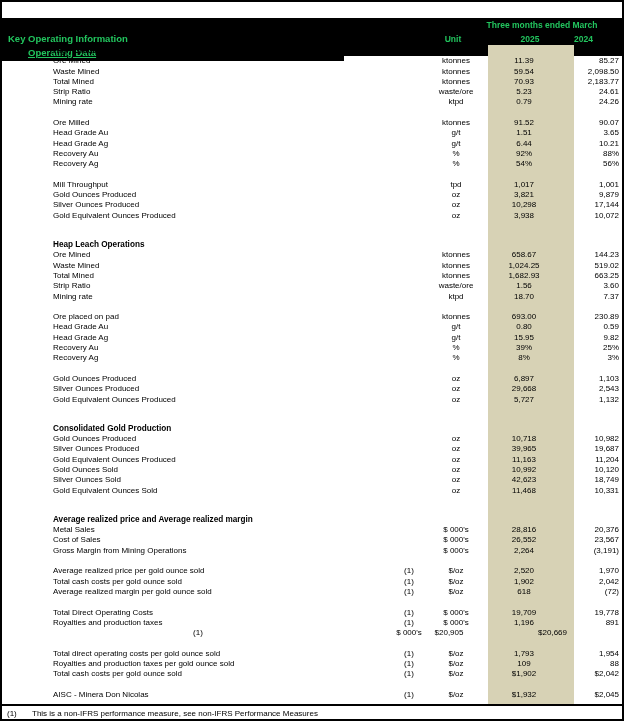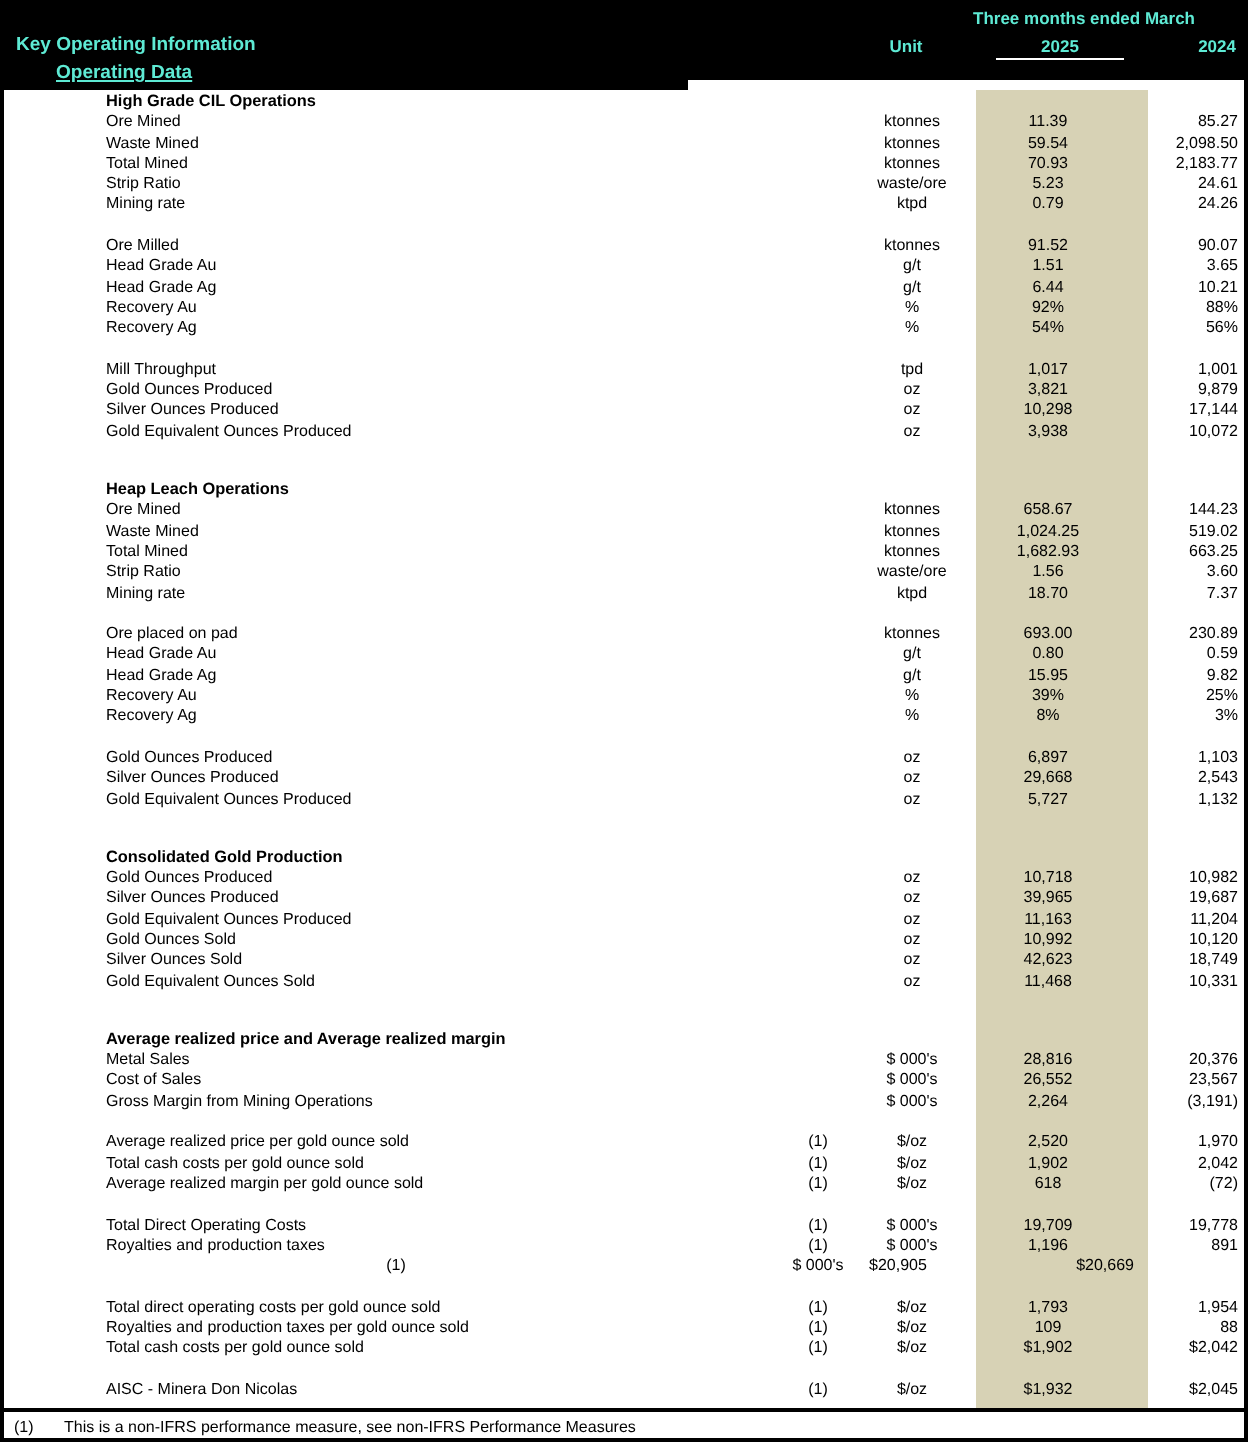--- a/index.html
+++ b/index.html
@@ -8,40 +8,40 @@
     position: relative;
     width: 624px; height: 721px;
     background: #fff;
     border: 2px solid #000;
     font-family: "Liberation Sans", sans-serif;
     color: #000;
     overflow: hidden;
   }
   
   .banner {
-    position: absolute; left:0; top:0; width:620px; height:43px;
-    background:#000; color:#5eead4;
+    position: absolute; left:0; top:16px; width:620px; height:43px;
+    background:#000; color:#22c55e;
   }
   .banner .period {
     position:absolute; left:462px; top:2px; width:156px;
     text-align:center; font-size:8.5px; font-weight:bold; white-space:nowrap;
   }
   .banner .title {
     position:absolute; left:6px; top:15px; font-size:9.5px; font-weight:bold;
   }
   .banner .unit-h {
     position:absolute; left:419px; top:16px; width:64px; text-align:center;
     font-size:8.5px; font-weight:bold;
   }
   .banner .y25 {
     position:absolute; left:496px; top:16px; width:64px; text-align:center;
     font-size:8.5px; font-weight:bold; border-bottom:1px solid #fff; padding-bottom:1px;
   }
   .banner .y24 {
-    position:absolute; left:572px; top:16px; width:44px; text-align:right;
+    position:absolute; left:572px; top:16px; width:44px; text-align:left;
     font-size:8.5px; font-weight:bold; border-bottom:1px solid #fff; padding-bottom:13px;
   }
   .banner .subtitle {
     position:absolute; left:26px; top:29px; font-size:9.5px; font-weight:bold;
     text-decoration: underline;
   }
   .banner .notch {
     position:absolute; right:0; bottom:0; width:278px; height:5px; background:#fff;
   }
   

